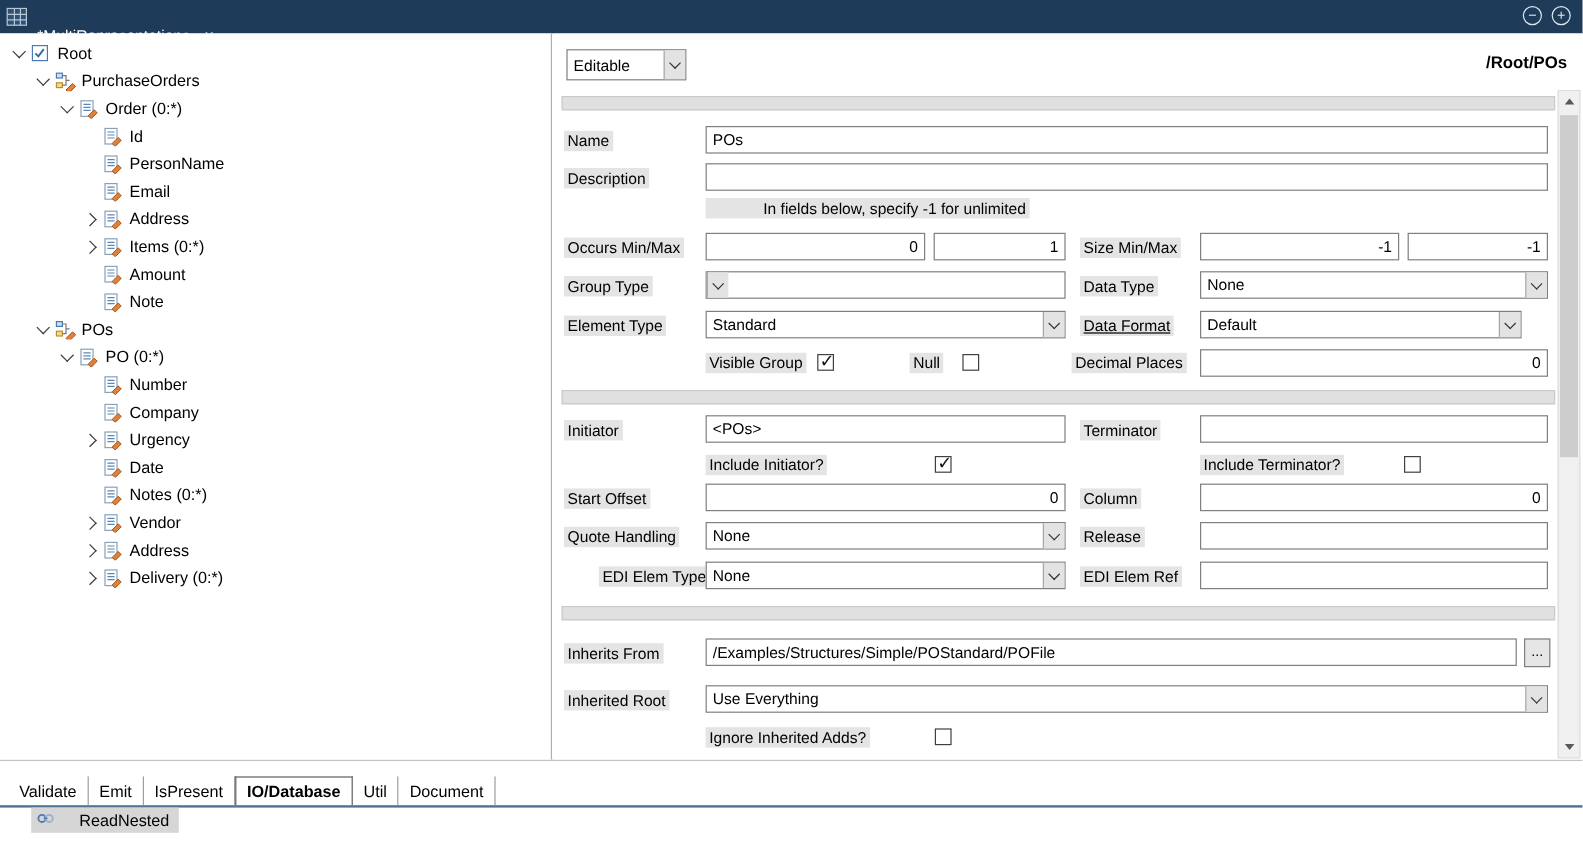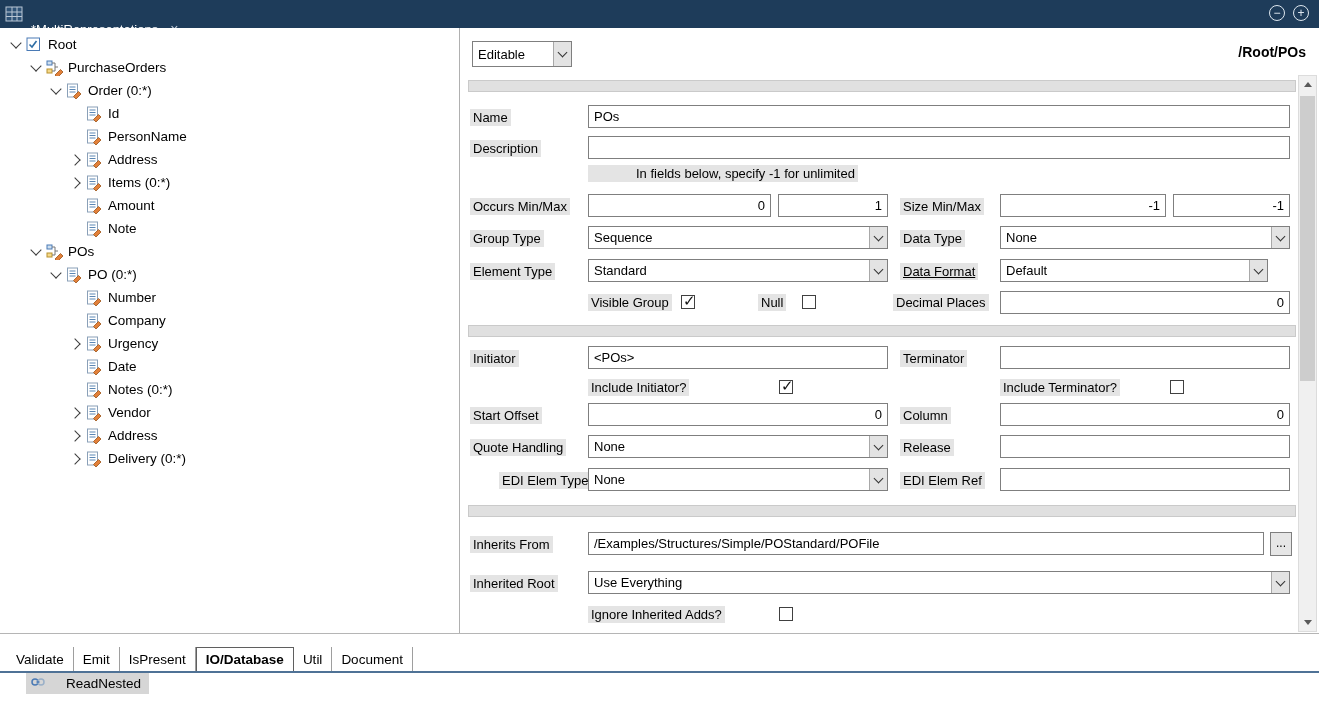--- a/index.html
+++ b/index.html
@@ -150,20 +150,33 @@
               <rect x="1.5" y="1" width="10" height="13" fill="#fff" stroke="#8aa0b8"></rect>
               <line x1="3.5" y1="4" x2="9.5" y2="4" stroke="#5b87b5"></line>
               <line x1="3.5" y1="6.5" x2="9.5" y2="6.5" stroke="#5b87b5"></line>
               <line x1="3.5" y1="9" x2="9.5" y2="9" stroke="#5b87b5"></line>
               <path d="M7.5 13.5 L12.5 8.5 L15 11 L10 16 Z" fill="#e2803a" stroke="#9c5418" stroke-width="0.8"></path>
             </svg>
           </span>
           <span class="tree-label">PersonName</span>
         </div>
         <div class="tree-row">
+          <span class="tree-chevron" style="margin-left: 68px;"></span>
+          <span class="tree-icon">
+            <svg width="16" height="16" viewBox="0 0 16 16">
+              <rect x="1.5" y="1" width="10" height="13" fill="#fff" stroke="#8aa0b8"></rect>
+              <line x1="3.5" y1="4" x2="9.5" y2="4" stroke="#5b87b5"></line>
+              <line x1="3.5" y1="6.5" x2="9.5" y2="6.5" stroke="#5b87b5"></line>
+              <line x1="3.5" y1="9" x2="9.5" y2="9" stroke="#5b87b5"></line>
+              <path d="M7.5 13.5 L12.5 8.5 L15 11 L10 16 Z" fill="#e2803a" stroke="#9c5418" stroke-width="0.8"></path>
+            </svg>
+          </span>
+          <span class="tree-label">Email</span>
+        </div>
+        <div class="tree-row">
           <span class="tree-chevron" style="margin-left: 68px;">
             <span class="tchev col"></span>
           </span>
           <span class="tree-icon">
             <svg width="16" height="16" viewBox="0 0 16 16">
               <rect x="1.5" y="1" width="10" height="13" fill="#fff" stroke="#8aa0b8"></rect>
               <line x1="3.5" y1="4" x2="9.5" y2="4" stroke="#5b87b5"></line>
               <line x1="3.5" y1="6.5" x2="9.5" y2="6.5" stroke="#5b87b5"></line>
               <line x1="3.5" y1="9" x2="9.5" y2="9" stroke="#5b87b5"></line>
               <path d="M7.5 13.5 L12.5 8.5 L15 11 L10 16 Z" fill="#e2803a" stroke="#9c5418" stroke-width="0.8"></path>
@@ -377,21 +390,20 @@
 
       <div class="lbl" style="left:9px;top:170px;">Occurs Min/Max</div>
       <input class="tb num" style="left: 127px; top: 166px; width: 183px;" value="0">
       <input class="tb num" style="left: 317px; top: 166px; width: 110px;" value="1">
       <div class="lbl" style="left:439px;top:170px;">Size Min/Max</div>
       <input class="tb num" style="left: 539px; top: 166px; width: 166px;" value="-1">
       <input class="tb num" style="left: 712px; top: 166px; width: 117px;" value="-1">
 
       <div class="lbl" style="left:9px;top:202px;">Group Type</div>
       <div class="combo" style="left:127px;top:198px;width:300px;">
-        <span class="txt">Sequence</span>
         <span class="btn">
             <span class="cchev"></span>
           </span>
       </div>
       <div class="lbl" style="left:439px;top:202px;">Data Type</div>
       <div class="combo" style="left:539px;top:198px;width:290px;">
         <span class="txt">None</span>
         <span class="btn">
             <span class="cchev"></span>
           </span>

